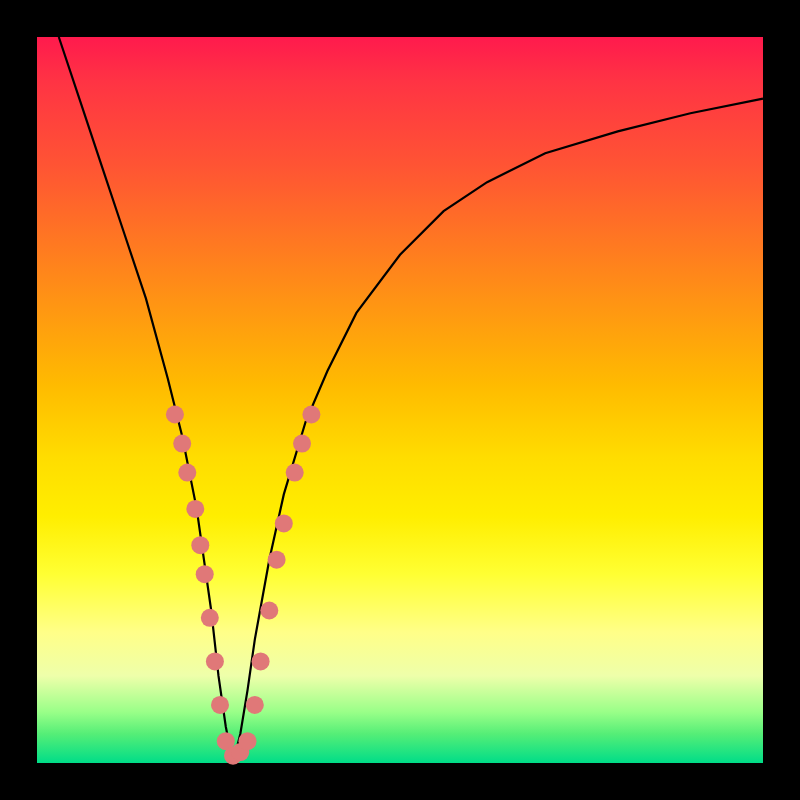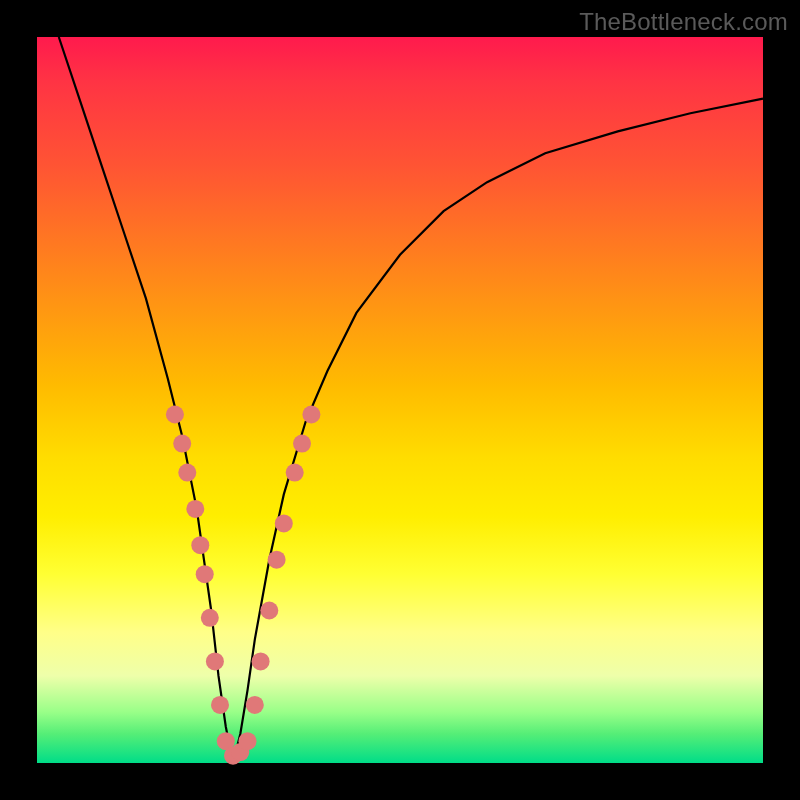--- a/index.html
+++ b/index.html
@@ -50,21 +50,20 @@
     top: 0;
     width: 726px;
     height: 726px;
     overflow: visible;
   }
 </style>
 </head>
 <body>
 
 <div class="chart-container">
-  <div class="watermark">TheBottleneck.com</div>
   <div class="plot-area">
     <svg class="curve" viewBox="0 0 726 726">
       <g id="curve-path-group">
           <path d="M21.8 0.0 L43.6 65.3 L65.3 130.7 L87.1 196.0 L108.9 261.4 L130.7 341.2 L145.2 399.3 L159.7 471.9 L174.2 573.5 L181.5 638.9 L188.8 689.7 L196.0 726.0 L203.3 697.0 L210.5 653.4 L217.8 602.6 L232.3 522.7 L246.8 457.4 L268.6 384.8 L290.4 334.0 L319.4 275.9 L363.0 217.8 L406.6 174.2 L450.1 145.2 L508.2 116.2 L580.8 94.4 L653.4 76.2 L726.0 61.7 " fill="none" stroke="#000" stroke-width="2.2"></path>
         </g>
       <g id="markers-group">
           <circle cx="137.9" cy="377.5" r="9" fill="#e07878"></circle>
           <circle cx="145.2" cy="406.6" r="9" fill="#e07878"></circle>
           <circle cx="150.3" cy="435.6" r="9" fill="#e07878"></circle>
           <circle cx="158.3" cy="471.9" r="9" fill="#e07878"></circle>

